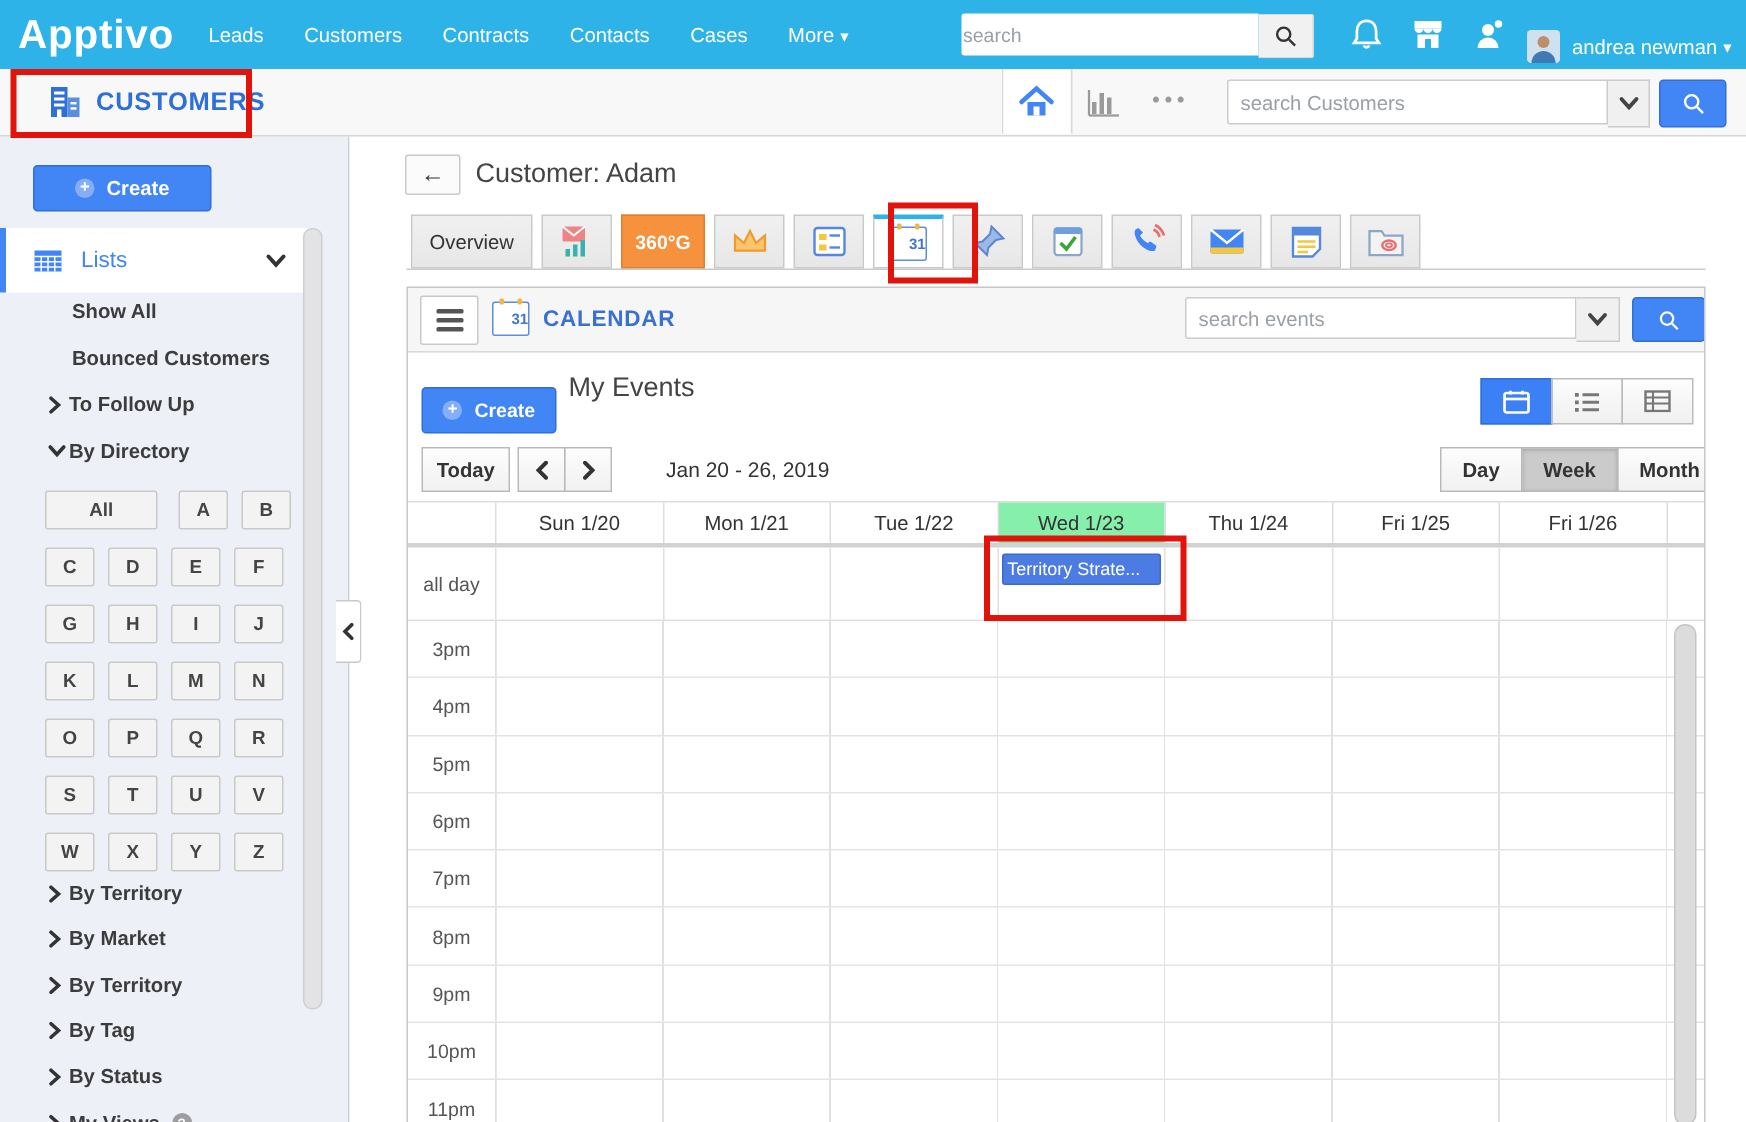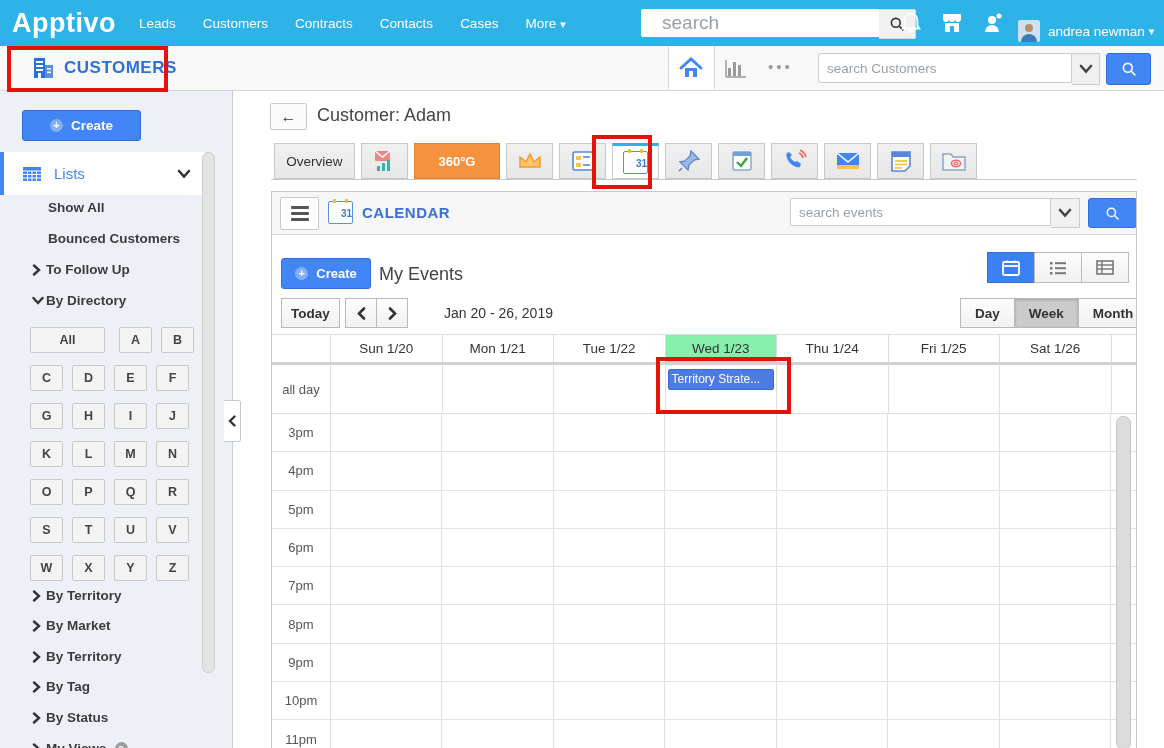--- a/index.html
+++ b/index.html
@@ -5,21 +5,21 @@
   html,body{margin:0;padding:0}
   body{width:1164px;height:748px;overflow:hidden;position:relative;background:#fff;
        font-family:"Liberation Sans","DejaVu Sans",sans-serif;color:#333;}
   
   .topbar{position:absolute;left:0;top:0;width:1164px;height:46px;background:#2db3e8;display:flex;align-items:center;z-index:5}
   .logo{color:#fff;font-size:27px;font-weight:bold;margin-left:12px;letter-spacing:.5px}
   .topnav{display:flex;margin-left:14px}
   .topnav .nav-item{color:#fff;font-size:13.5px;padding:0 18px 0 9px;cursor:pointer}
   .caret{display:inline-block;color:#fff;font-size:11px;margin-left:4px}
   .top-search{position:absolute;left:641px;top:9px;display:flex}
-  .top-search input{width:196px;height:26px;border:1px solid #fff;outline:none;padding:0 20px;font-size:19px;color:#0369a1;border-radius:2px 0 0 2px}
+  .top-search input{width:196px;height:26px;border:1px solid #fff;outline:none;padding:0 0;font-size:13px;color:#0369a1;border-radius:2px 0 0 2px}
   .top-search input::placeholder{color:#98a0a6}
   .tsearch-btn{width:36px;height:28px;background:#f1f1f1;border:1px solid #d7d7d7;border-left:none;display:flex;align-items:center;justify-content:center;cursor:pointer;border-radius:0 2px 2px 0}
   .top-ico{position:absolute;top:11px;cursor:pointer}
   .user-wrap{position:absolute;left:1018px;top:20px;display:flex;align-items:center;cursor:pointer}
   .avatar{width:22px;height:22px;border-radius:3px;background:#cfe0ef;overflow:hidden;margin-right:8px}
   .user-name{color:#fff;font-size:13.5px}
   
   .appbar{position:absolute;left:0;top:46px;width:1164px;height:44px;background:#f8f8f8;border-bottom:1px solid #d6d6d6;z-index:4}
   .app-label{position:absolute;left:30px;top:9px;display:flex;align-items:center;cursor:pointer}
   .app-label span{color:#2f6fd8;font-weight:bold;font-size:17px;letter-spacing:.5px;margin-left:8px}
@@ -50,42 +50,42 @@
   .collapse-tab{position:absolute;left:224px;top:400px;width:16px;height:40px;background:#fff;border:1px solid #c9c9c9;border-left:none;border-radius:0 3px 3px 0;display:flex;align-items:center;justify-content:center;cursor:pointer;z-index:6}
   .help-circ{width:13px;height:13px;border-radius:50%;background:#9e9e9e;color:#fff;font-size:9px;display:inline-flex;align-items:center;justify-content:center;margin-left:8px}
   
   .main{position:absolute;left:233px;top:90px;width:931px;height:658px;background:#fff}
   .back-btn{position:absolute;left:37px;top:13px;width:37px;height:27px;background:#fbfbfb;border:1px solid #c9c9c9;border-radius:2px;font-size:16px;color:#333;cursor:pointer;font-family:inherit}
   .page-title{position:absolute;left:84px;top:15px;font-size:18px;color:#444}
   .tabs{position:absolute;left:41px;top:53px;display:flex;gap:6px}
   .tab{height:36px;background:linear-gradient(#f0f0f0,#e7e7e7);border:1px solid #c9c9c9;display:flex;align-items:center;justify-content:center;cursor:pointer;box-sizing:border-box}
   .tab.txt{width:81px;font-size:13.5px;color:#333}
   .tab.ico{width:47px}
-  .tab.deg360{width:86px;background:#f6913e;border-color:#e07f2e;color:#fff;font-size:13px;font-weight:bold}
+  .tab.deg360{width:56px;background:#f6913e;border-color:#e07f2e;color:#fff;font-size:13px;font-weight:bold}
   .tab.active{background:#fff;border-top:3px solid #2db3e8}
   .tabs-underline{position:absolute;left:38px;top:89px;width:866px;height:1px;background:#c9c9c9}
   
   .panel{position:absolute;left:38px;top:101px;width:864px;height:556px;border:1px solid #c8c8c8;background:#fff;overflow:hidden}
   .panel-head{position:relative;height:42px;background:#f6f6f6;border-bottom:1px solid #d9d9d9}
   .burger{position:absolute;left:8px;top:5px;width:37px;height:31px;background:#fff;border:1px solid #c9c9c9;border-radius:2px;display:flex;flex-direction:column;align-items:center;justify-content:center;gap:3px;cursor:pointer}
   .burger i{display:block;width:18px;height:3px;background:#555;border-radius:1px}
   .cal31{width:25px;height:23px;background:#fff;border:1px solid #5c8fd6;border-radius:2px;position:relative;box-sizing:border-box}
   .cal31 .strip{height:5px;background:#4285f4;border-radius:1px 1px 0 0}
   .cal31 .num{position:absolute;left:12px;right:0;top:6px;text-align:right;font-size:10px;font-weight:bold;color:#4477cc}
   .cal31 .pg1,.cal31 .pg2{position:absolute;top:-3px;width:3px;height:4px;background:#f5b63f;border-radius:1px}
   .cal31 .pg1{left:4px}.cal31 .pg2{right:4px}
   .panel-head .cal31{position:absolute;left:56px;top:9px}
   .panel-title{position:absolute;left:90px;top:12px;color:#3a6fd3;font-weight:bold;font-size:15px;letter-spacing:.5px}
   .evsearch{position:absolute;left:518px;top:6px;display:flex}
   .evsearch input{width:243px;height:26px;border:1px solid #ccc;outline:none;padding:0 8px;font-size:13.5px;color:#555;background:#fff;border-radius:2px 0 0 2px}
   .evsearch input::placeholder{color:#9aa0a6}
   .evsearch .chev-box{width:28px;height:28px;background:#f0f0f0;border:1px solid #ccc;border-left:none;display:flex;align-items:center;justify-content:center;cursor:pointer}
   .evsearch .blue-search{width:47px;height:28px;margin-left:8px}
   .ev-create{position:absolute;left:9px;top:66px;width:88px;height:29px;background:#4285f4;border:1px solid #2f6fd8;border-radius:3px;color:#fff;font-size:13px;font-weight:bold;display:flex;align-items:center;justify-content:center;cursor:pointer}
-  .ev-title{position:absolute;left:107px;top:72px;font-size:18px;color:#444}
+  .ev-title{position:absolute;left:107px;top:56px;font-size:18px;color:#444}
   .vtoggle{position:absolute;left:716px;top:60px;display:flex}
   .vbtn{width:46px;height:29px;background:linear-gradient(#fdfdfd,#f0f0f0);border:1px solid #bbb;display:flex;align-items:center;justify-content:center;cursor:pointer;margin-left:-1px}
   .vbtn.active{background:#3c80f6;border-color:#2f6fd8}
   .gbtn{height:30px;background:linear-gradient(#fdfdfd,#f1f1f1);border:1px solid #b9b9b9;font-size:13.5px;font-weight:bold;color:#333;cursor:pointer;font-family:inherit}
   .today-btn{position:absolute;left:9px;top:106px;width:59px}
   .pn-group{position:absolute;left:74px;top:106px;display:flex}
   .pn-group .gbtn{width:32px;margin-left:-1px;display:flex;align-items:center;justify-content:center}
   .range{position:absolute;left:172px;top:113px;font-size:14px;color:#333}
   .dwm{position:absolute;left:689px;top:106px;display:flex}
   .dwm .gbtn{margin-left:-1px;padding:0 14px}
@@ -529,21 +529,21 @@
 
     <div class="cal-table">
       <div class="hrow">
         <div class="hcell lab"></div>
         <div class="hcell day">Sun 1/20</div>
         <div class="hcell day">Mon 1/21</div>
         <div class="hcell day">Tue 1/22</div>
         <div class="hcell day today-col">Wed 1/23</div>
         <div class="hcell day">Thu 1/24</div>
         <div class="hcell day">Fri 1/25</div>
-        <div class="hcell day">Sat 1/26</div>
+        <div class="hcell day">Fri 1/26</div>
         <div class="hcell gut"></div>
       </div>
       <div class="divider"></div>
       <div class="adrow">
         <div class="adcell lab">all day</div>
         <div class="adcell day"></div>
         <div class="adcell day"></div>
         <div class="adcell day"></div>
         <div class="adcell day">
           <div class="event-chip">Territory Strate...</div>

